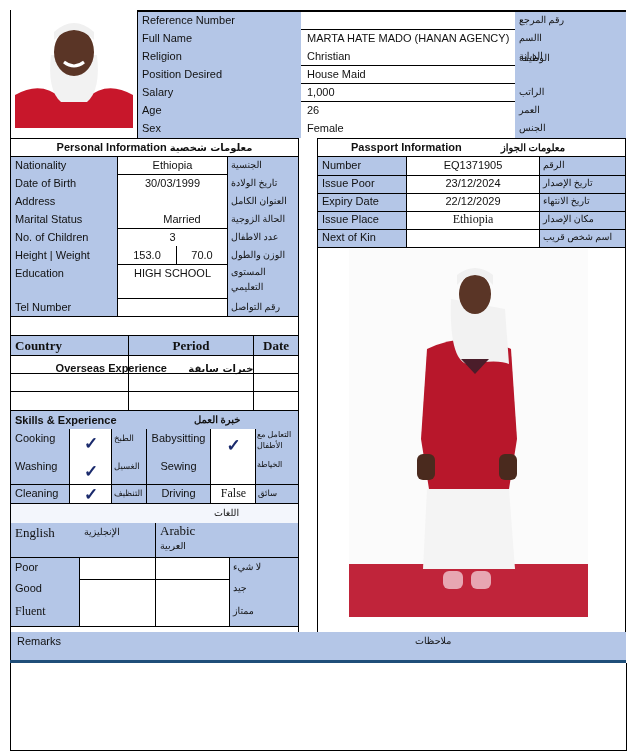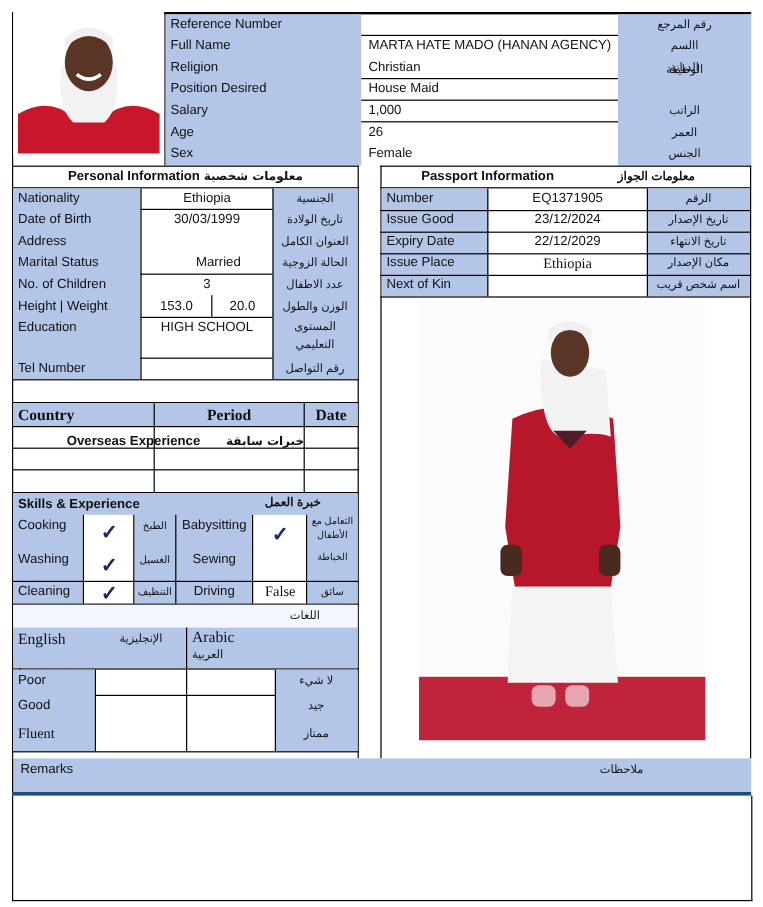--- a/index.html
+++ b/index.html
@@ -1,20 +1,20 @@
 <!DOCTYPE html>
 <html><head>
 <meta charset="utf-8">
 <style>
   html,body{margin:0;padding:0;background:#fff;}
   body{width:636px;height:756px;position:relative;overflow:hidden;font-family:"Liberation Sans",sans-serif;font-size:11px;color:#111;}
   .abs{position:absolute;box-sizing:border-box;}
   .blue{background:#b4c6e7;}
   .cell{position:absolute;box-sizing:border-box;white-space:nowrap;overflow:hidden;line-height:17px;padding:0 4px;}
-  .ar{direction:rtl;text-align:center;font-family:Liberation Sans, sans-serif;font-size:9.5px;}
+  .ar{direction:rtl;text-align:left;font-family:Liberation Serif, serif;font-size:9.5px;}
   .ctr{text-align:center;}
   .serif{font-family:"Liberation Serif",serif;}
   .hline{position:absolute;height:1px;background:#000;}
   .vline{position:absolute;width:1px;background:#000;}
   .bold{font-weight:bold;}
   .check{color:#1a2a6c;font-size:17px;font-weight:bold;line-height:17px;}
 </style>
 </head>
 <body>
 
@@ -107,21 +107,21 @@
   <div class="cell" style="left:1px;top:73px;width:106px;">Marital Status</div>
   <div class="cell ctr" style="left:108px;top:73px;width:128px;">Married</div>
   <div class="cell ar" style="left:217px;top:73px;width:71px;">الحالة الزوجية</div>
 
   <div class="cell" style="left:1px;top:91px;width:116px;">No. of Children</div>
   <div class="cell ctr" style="left:108px;top:91px;width:109px;">3</div>
   <div class="cell ar" style="left:217px;top:91px;width:71px;">عدد الاطفال</div>
 
   <div class="cell" style="left:1px;top:109px;width:106px;">Height | Weight</div>
   <div class="cell ctr" style="left:108px;top:109px;width:58px;">153.0</div>
-  <div class="cell ctr" style="left:167px;top:109px;width:50px;">20.0</div>
+  <div class="cell ctr" style="left:167px;top:109px;width:50px;">70.0</div>
   <div class="cell ar" style="left:217px;top:109px;width:71px;">الوزن والطول</div>
 
   <div class="cell" style="left:1px;top:127px;width:106px;">Education</div>
   <div class="cell ctr" style="left:108px;top:127px;width:109px;">HIGH SCHOOL</div>
   <div class="cell ar" style="left:217px;top:127px;width:71px;white-space:normal;line-height:15px;">المستوى التعليمي</div>
 
   <div class="cell" style="left:1px;top:161px;width:106px;">Tel Number</div>
   <div class="cell ctr" style="left:108px;top:161px;width:109px;"></div>
   <div class="cell ar" style="left:217px;top:161px;width:71px;">رقم التواصل</div>
 
@@ -241,21 +241,21 @@
   <div class="hline" style="left:0;top:37px;width:309px;"></div>
   <div class="hline" style="left:0;top:55px;width:309px;"></div>
   <div class="hline" style="left:0;top:73px;width:309px;"></div>
   <div class="hline" style="left:0;top:91px;width:309px;"></div>
   <div class="hline" style="left:0;top:109px;width:309px;"></div>
 
   <div class="cell" style="left:1px;top:19px;width:88px;">Number</div>
   <div class="cell ctr" style="left:90px;top:19px;width:132px;">EQ1371905</div>
   <div class="cell ar" style="left:222px;top:19px;width:86px;">الرقم</div>
 
-  <div class="cell" style="left:1px;top:37px;width:88px;">Issue Good</div>
+  <div class="cell" style="left:1px;top:37px;width:88px;">Issue Poor</div>
   <div class="cell ctr" style="left:90px;top:37px;width:132px;">23/12/2024</div>
   <div class="cell ar" style="left:222px;top:37px;width:86px;">تاريخ الإصدار</div>
 
   <div class="cell" style="left:1px;top:55px;width:88px;">Expiry Date</div>
   <div class="cell ctr" style="left:90px;top:55px;width:132px;">22/12/2029</div>
   <div class="cell ar" style="left:222px;top:55px;width:86px;">تاريخ الانتهاء</div>
 
   <div class="cell" style="left:1px;top:73px;width:88px;">Issue Place</div>
   <div class="cell ctr serif" style="left:90px;top:73px;width:132px;font-size:12px;">Ethiopia</div>
   <div class="cell ar" style="left:222px;top:73px;width:86px;">مكان الإصدار</div>

